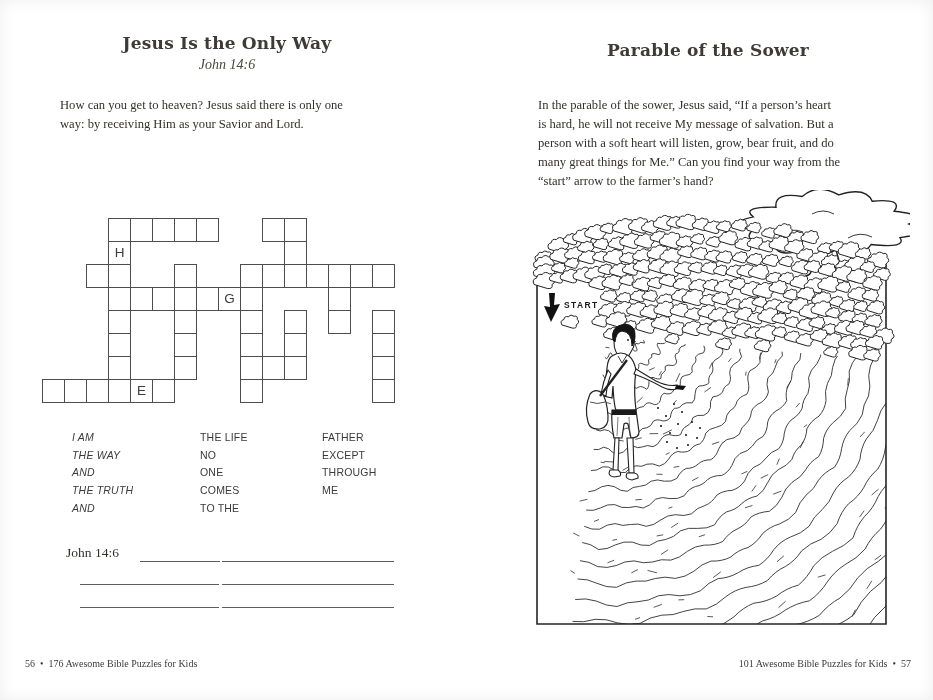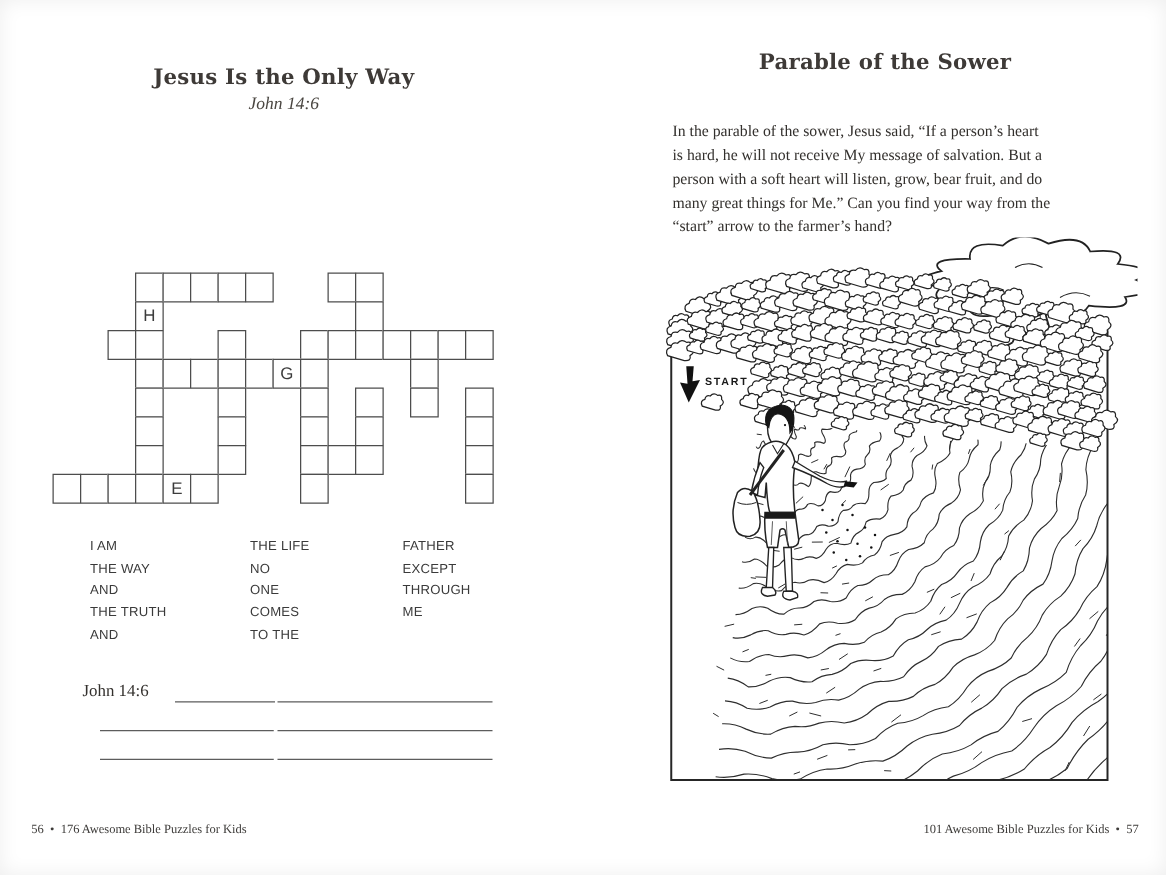--- a/index.html
+++ b/index.html
@@ -19,25 +19,27 @@
   .footer{font-size:10px;color:#3d3b39;white-space:pre;}
   #crossword .cell{position:absolute;box-sizing:border-box;border:1px solid #4d4d4d;background:#fff;}
   #crossword .letter{position:absolute;font-family:"Liberation Sans", sans-serif;
        font-size:13.5px;color:#3c3c3c;text-align:center;line-height:23px;}
 </style>
 </head>
 <body>
 
 <div class="spread">
 
-  <div class="abs" style="left:40px;top:52px;width:374px;">
+  <div class="abs" style="left:40px;top:33px;width:374px;">
     <div class="page-title">Jesus Is the Only Way</div>
     <div class="page-ref" style="margin-top:4px;">John 14:6</div>
   </div>
 
+  <div class="abs body-text" style="left:60px;top:96px;width:360px;">How can you get to heaven? Jesus said there is only one
+way: by receiving Him as your Savior and Lord.</div>
 
   <div id="crossword" class="abs" style="left:0;top:0;width:933px;height:700px;pointer-events:none;">
       <div class="cell" style="left: 108px; top: 218px; width: 23px; height: 24px;"></div>
       <div class="cell" style="left: 130px; top: 218px; width: 23px; height: 24px;"></div>
       <div class="cell" style="left: 152px; top: 218px; width: 23px; height: 24px;"></div>
       <div class="cell" style="left: 174px; top: 218px; width: 23px; height: 24px;"></div>
       <div class="cell" style="left: 196px; top: 218px; width: 23px; height: 24px;"></div>
       <div class="cell" style="left: 262px; top: 218px; width: 23px; height: 24px;"></div>
       <div class="cell" style="left: 284px; top: 218px; width: 23px; height: 24px;"></div>
       <div class="cell" style="left: 108px; top: 241px; width: 23px; height: 24px;"></div>
@@ -83,21 +85,21 @@
       <div class="cell" style="left: 108px; top: 379px; width: 23px; height: 24px;"></div>
       <div class="cell" style="left: 130px; top: 379px; width: 23px; height: 24px;"></div>
       <div class="cell" style="left: 152px; top: 379px; width: 23px; height: 24px;"></div>
       <div class="cell" style="left: 240px; top: 379px; width: 23px; height: 24px;"></div>
       <div class="cell" style="left: 372px; top: 379px; width: 23px; height: 24px;"></div>
       <div class="letter" style="left: 108px; top: 241px; width: 23px; height: 24px;">H</div>
       <div class="letter" style="left: 218px; top: 287px; width: 23px; height: 24px;">G</div>
       <div class="letter" style="left: 130px; top: 379px; width: 23px; height: 24px;">E</div>
     </div>
 
-  <div class="abs wl-col" style="left:72px;top:429px;">
+  <div class="abs wl-col" style="left:72px;top:429px;font-style:italic;">
       <div>I AM</div>
       <div>THE WAY</div>
       <div>AND</div>
       <div>THE TRUTH</div>
       <div>AND</div>
     </div>
   <div class="abs wl-col" style="left:200px;top:429px;">
       <div>THE LIFE</div>
       <div>NO</div>
       <div>ONE</div>

